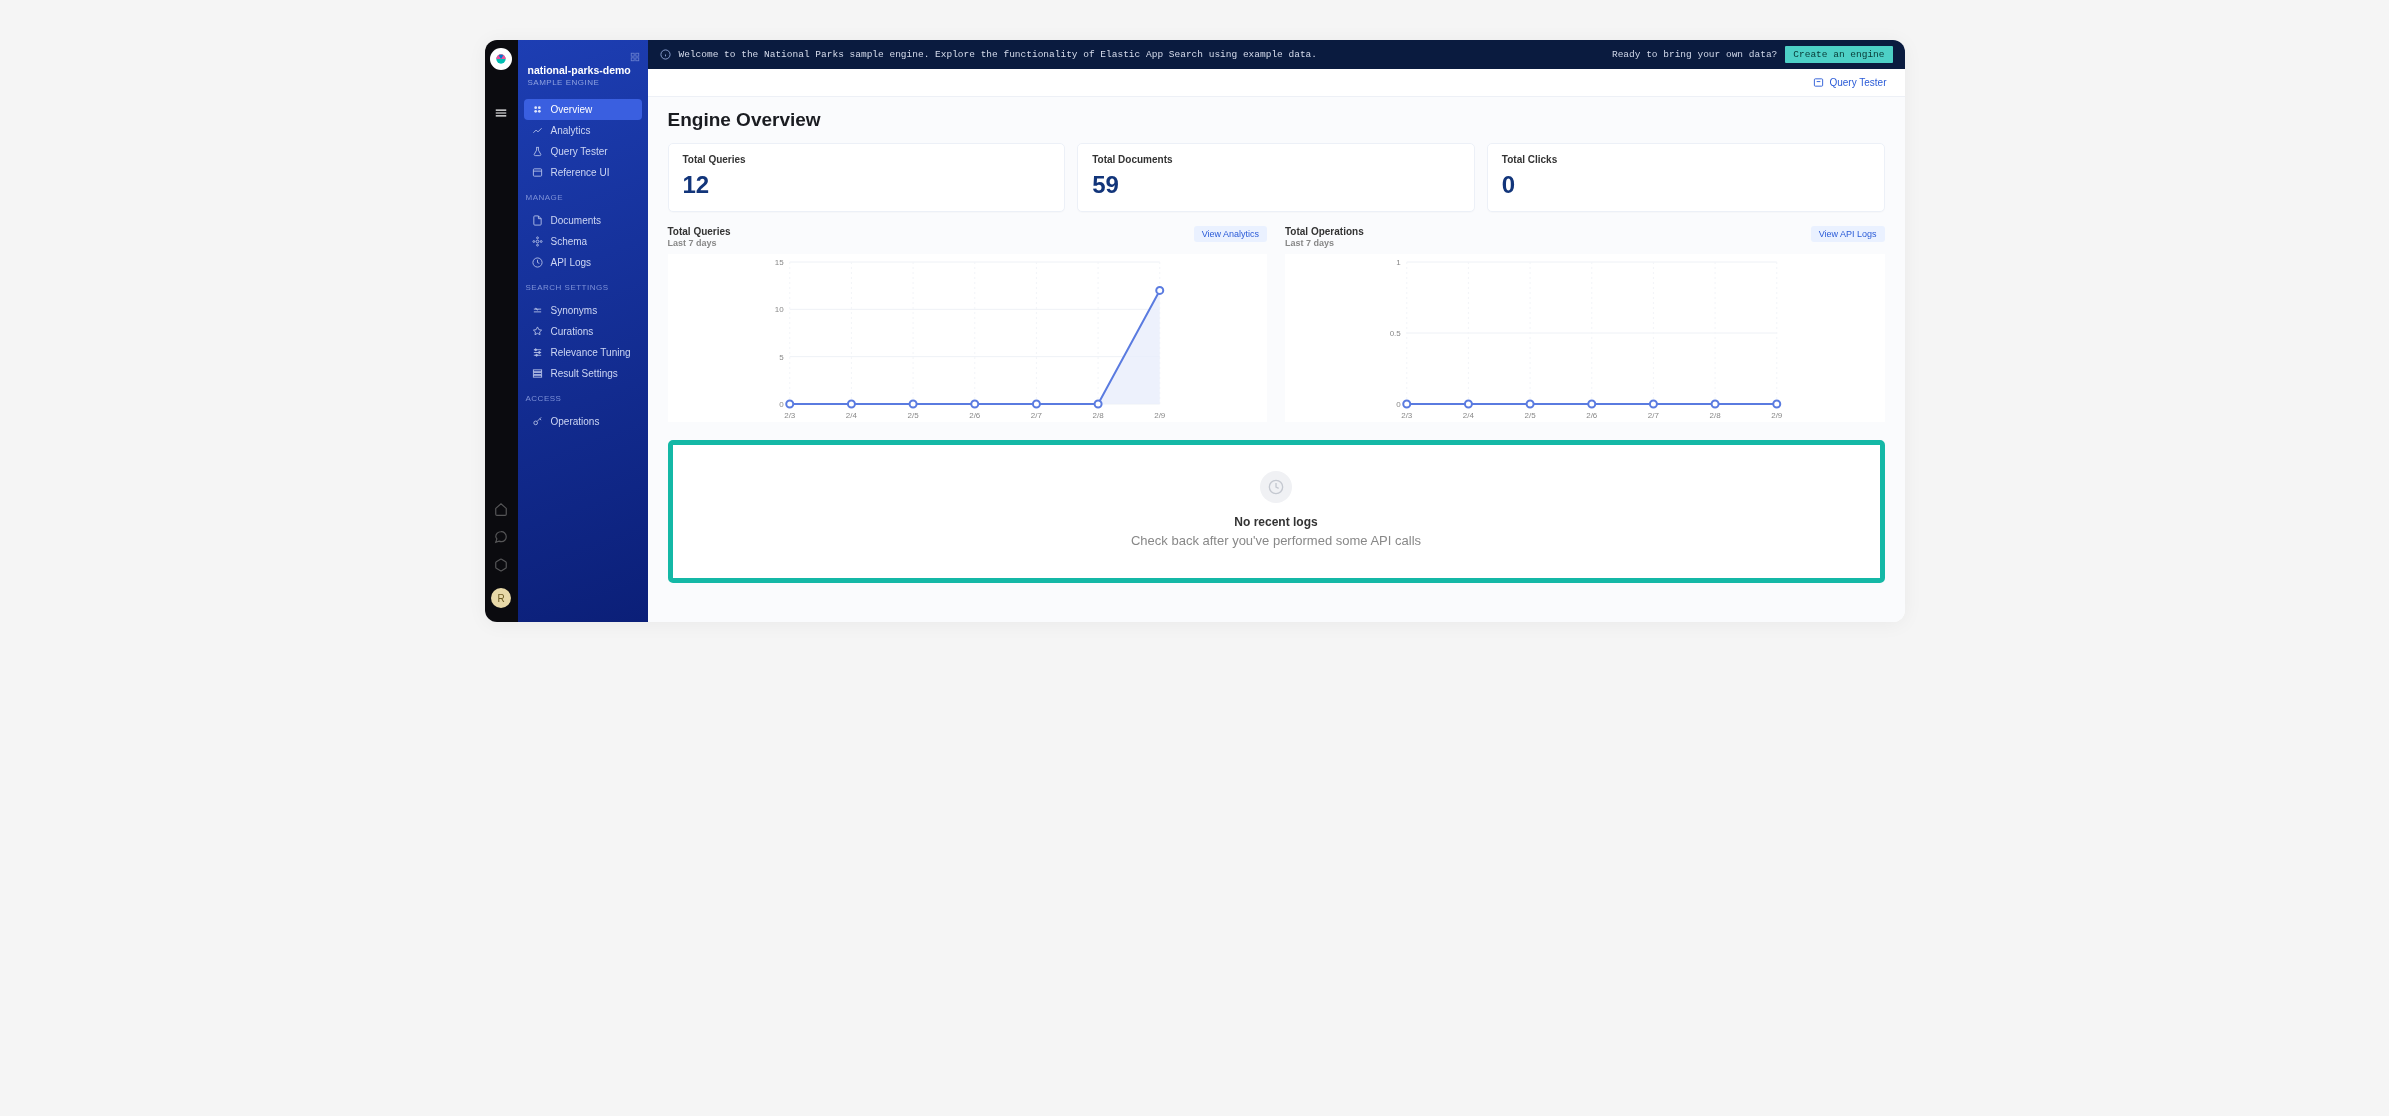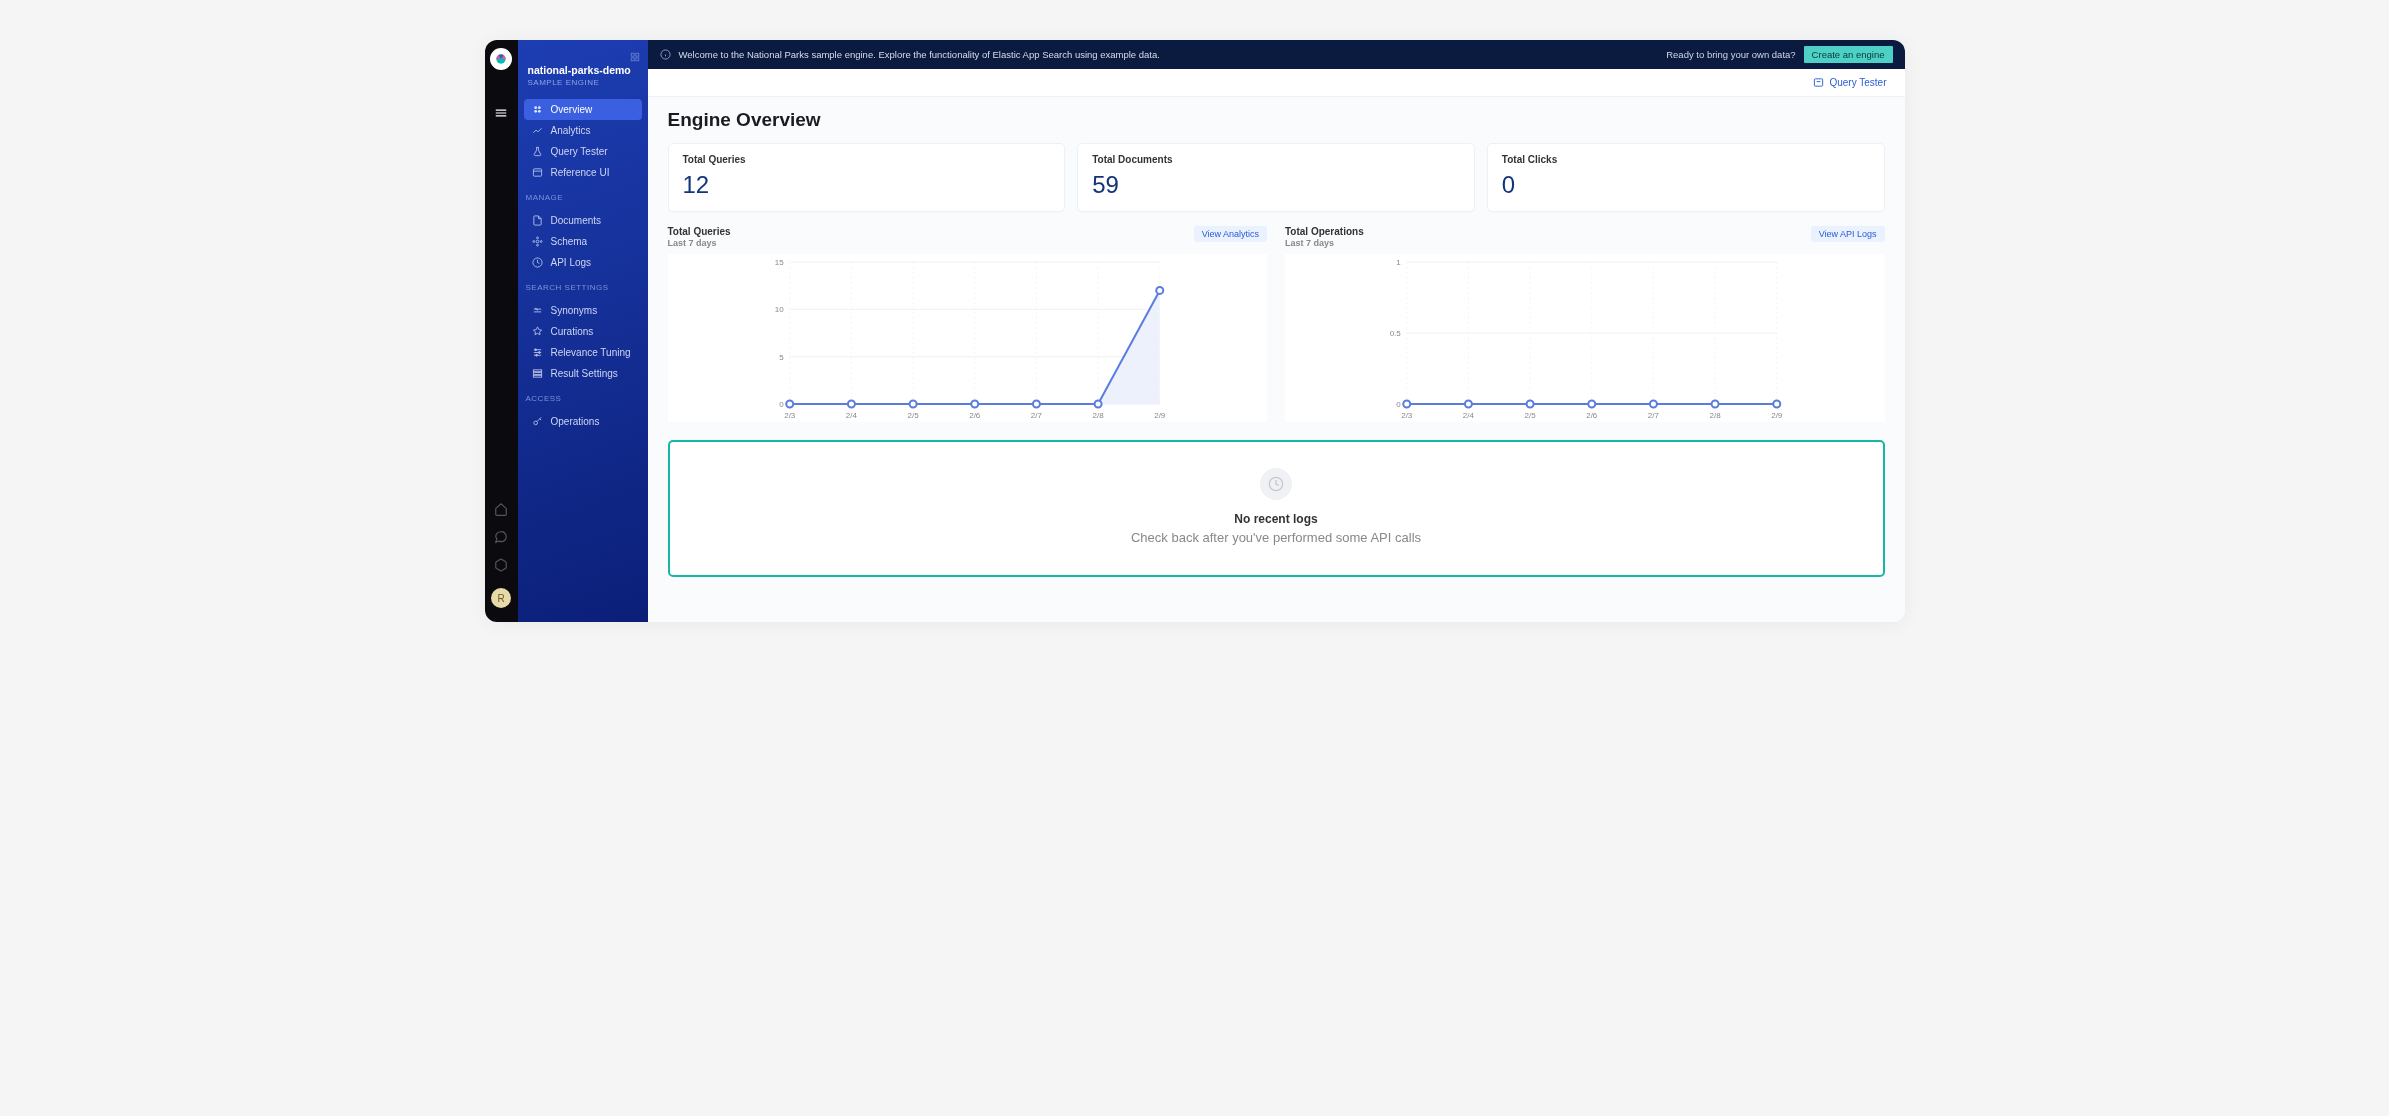--- a/index.html
+++ b/index.html
@@ -23,47 +23,47 @@
 .sidebar-sub { font-size: 8px; letter-spacing: 0.5px; color: #8fa2e0; text-transform: uppercase; margin-top: 2px; }
 .sidebar-grid-icon { position: absolute; right: 8px; top: 12px; opacity: 0.6; }
 .nav-group { padding: 6px 6px 4px; }
 .nav-label { font-size: 8px; letter-spacing: 0.5px; color: #7e92d8; text-transform: uppercase; padding: 6px 8px 2px; }
 .nav-item { display: flex; align-items: flex-end; gap: 7px; padding: 5px 8px; border-radius: 4px; cursor: pointer; color: #cdd6f3; }
 .nav-item.active { background: #3a5fe0; color: #fff; }
 .nav-icon { width: 12px; display: inline-flex; justify-content: center; opacity: 0.85; }
 
 
 .main { flex: 1; background: #fafbfd; display: flex; flex-direction: column; overflow: hidden; }
-.banner { background: #0a1b3f; color: #d6dcec; font-size: 9.5px; padding: 6px 12px; display: flex; align-items: center; gap: 8px; }
+.banner { background: #0a1b3f; color: #d6dcec; font-size: 9.5px; padding: 6px 12px; display: flex; align-items: center; gap: 8px; font-family: Liberation Mono, monospace; }
 .banner .info-icon { display: inline-flex; }
 .banner .grow { flex: 1; }
 .banner .cta-text { color: #cfd6e8; }
 .banner .cta-btn { background: #4dd0c6; color: #083a36; font-size: 9.5px; padding: 3px 8px; border-radius: 1px; cursor: pointer; }
 
 .topbar { background: #fff; border-bottom: 1px solid #edf0f6; padding: 8px 18px; display: flex; justify-content: flex-end; }
 .topbar-btn { color: #2a5bd7; font-size: 10px; display: flex; align-items: center; gap: 5px; cursor: pointer; }
 
 .content { padding: 12px 20px 20px; overflow: auto; flex: 1; }
 .page-title { font-size: 19px; font-weight: 700; color: #1a1c21; margin-bottom: 12px; }
 
 .cards { display: flex; gap: 12px; margin-bottom: 14px; }
 .card { flex: 1; background: #fff; border: 1px solid #ecf0f7; border-radius: 5px; padding: 10px 14px 12px; box-shadow: 0 1px 1px rgba(0,0,0,0.02); }
 .card-label { font-size: 10px; font-weight: 600; color: #333; margin-bottom: 6px; }
-.card-value { font-size: 24px; font-weight: 400; color: #12357a; }
+.card-value { font-size: 24px; font-weight: 700; color: #12357a; }
 
 .charts { display: flex; gap: 18px; margin-bottom: 18px; }
 .chart-block { flex: 1; }
 .chart-header { display: flex; justify-content: space-between; align-items: flex-start; margin-bottom: 6px; }
 .chart-title { font-size: 10px; font-weight: 600; color: #333; }
 .chart-sub { font-size: 9px; color: #888; margin-top: 1px; font-weight: bold; }
 .chart-link { background: #eaf1ff; color: #2a5bd7; font-size: 9px; padding: 3px 8px; border-radius: 3px; cursor: pointer; }
 .chart-canvas { background: #fff; }
 .chart-canvas svg { display: block; }
 
-.logs-panel { background: #fff; border: 2px solid #14b8a6; border-radius: 5px; padding: 26px 20px 30px; text-align: center; }
+.logs-panel { background: #fff; border: 5px solid #14b8a6; border-radius: 5px; padding: 26px 20px 30px; text-align: center; }
 .logs-icon { width: 32px; height: 32px; border-radius: 50%; background: #f0f1f4; margin: 0 auto 12px; display: flex; align-items: center; justify-content: center; color: #bcc0c9; }
 .logs-title { font-size: 12px; font-weight: 700; color: #333; margin-bottom: 4px; }
 .logs-sub { font-size: 13px; color: #888; }
 
 
 .axis-text { font-size: 8px; fill: #888; }
 </style>
 </head>
 <body>
 

